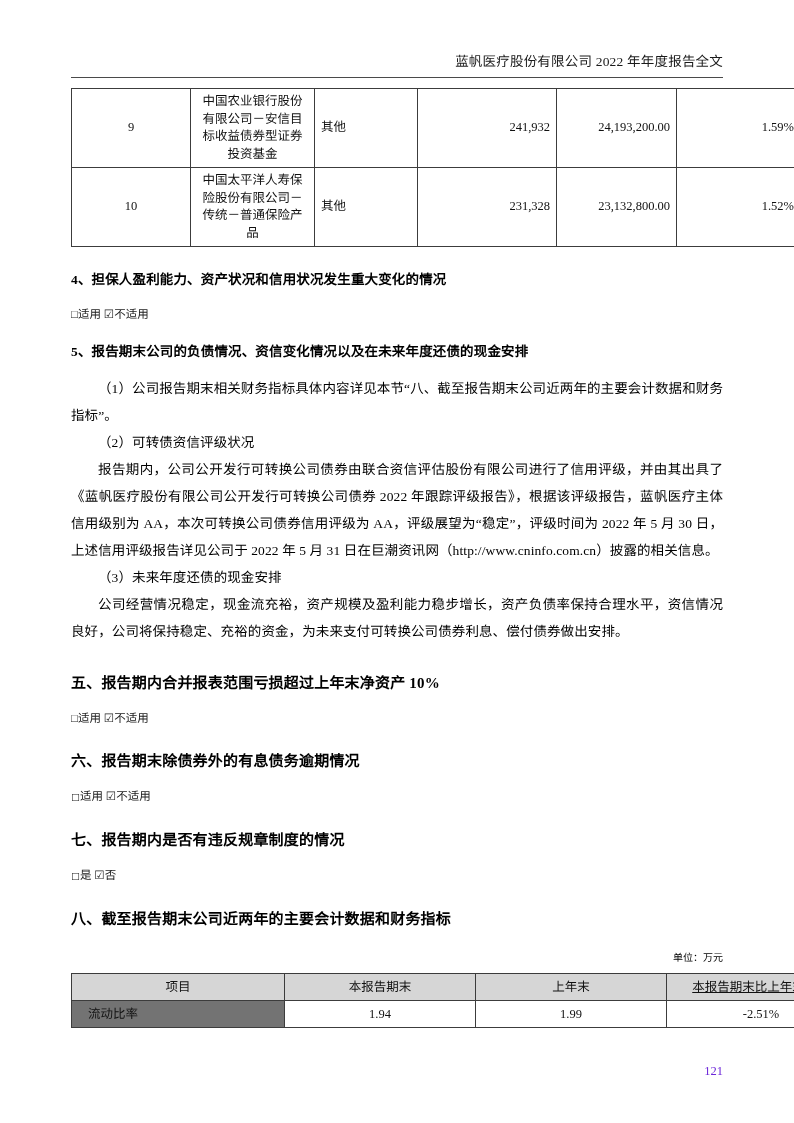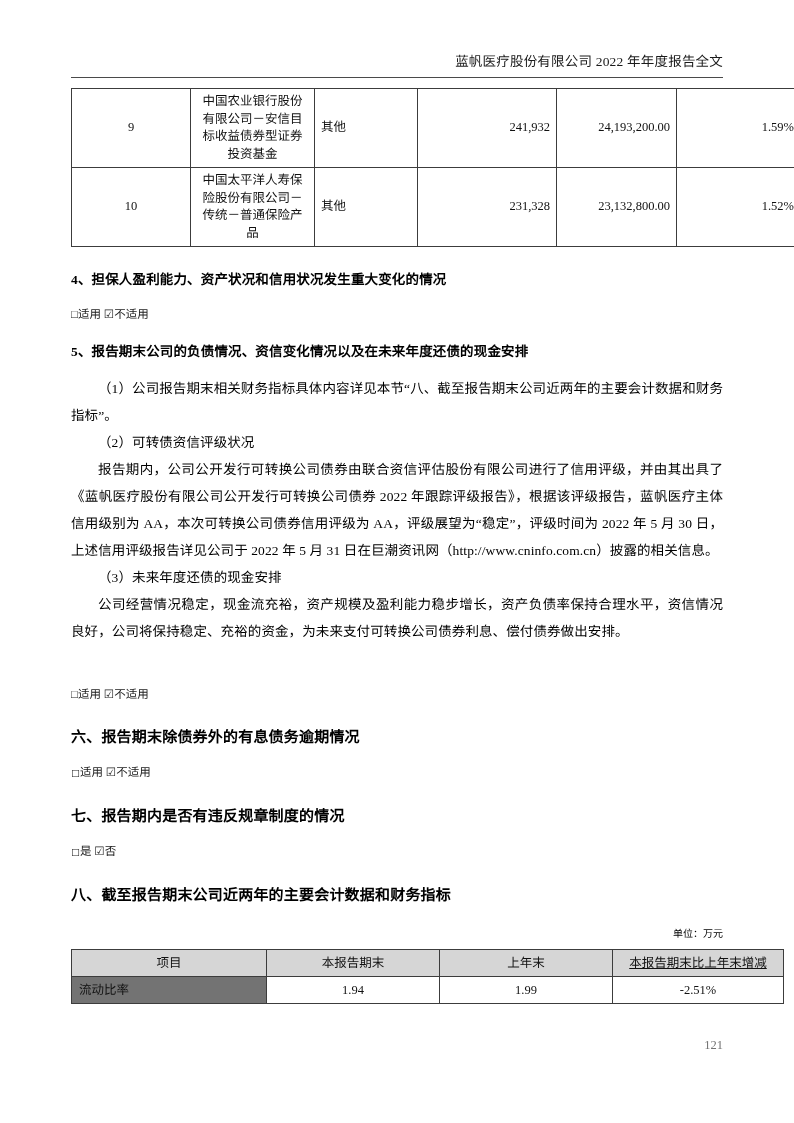--- a/index.html
+++ b/index.html
@@ -114,40 +114,40 @@
   
   table.fin {
     border-collapse: collapse;
     width: 652px;
     table-layout: fixed;
     font-size: 12.5px;
     color: #111;
   }
   table.fin th, table.fin td {
     border: 1px solid #3c3c3c;
-    padding: 4px 7px;
+    padding: 4px 16px;
     line-height: 18px;
     font-weight: normal;
     vertical-align: middle;
   }
   table.fin thead th { background: #d6d6d6; text-align: center; }
   table.fin tbody td.rowhead { background: #737373; text-align: left; }
   table.fin tbody td.val { text-align: center; }
   .f-item { width: 180px; }
   .f-cur  { width: 158px; }
   .f-prev { width: 158px; }
   .f-chg  { width: 156px; text-decoration: underline; }
 
   
   .page-number {
     position: absolute;
     right: 71px;
-    top: 1038px;
+    top: 1064px;
     font-size: 12.5px;
-    color: #737373;
+    color: #6d28d9;
   }
 
   
   .gap-18 { height: 18px; }
   .gap-14 { height: 14px; }
   .gap-12 { height: 12px; }
   .gap-22 { height: 22px; }
   .gap-26 { height: 26px; }
   .gap-6  { height: 6px; }
 </style>
@@ -193,20 +193,21 @@
     <h3 class="h-sub">5、报告期末公司的负债情况、资信变化情况以及在未来年度还债的现金安排</h3>
     <div class="gap-12"></div>
     <p class="body indent">（1）公司报告期末相关财务指标具体内容详见本节“八、截至报告期末公司近两年的主要会计数据和财务指标”。</p>
     <p class="body indent">（2）可转债资信评级状况</p>
     <p class="body indent">报告期内，公司公开发行可转换公司债券由联合资信评估股份有限公司进行了信用评级，并由其出具了《蓝帆医疗股份有限公司公开发行可转换公司债券 2022 年跟踪评级报告》，根据该评级报告，蓝帆医疗主体信用级别为 AA，本次可转换公司债券信用评级为 AA，评级展望为“稳定”，评级时间为 2022 年 5 月 30 日，上述信用评级报告详见公司于 2022 年 5 月 31 日在巨潮资讯网（http://www.cninfo.com.cn）披露的相关信息。</p>
     <p class="body indent">（3）未来年度还债的现金安排</p>
     <p class="body indent">公司经营情况稳定，现金流充裕，资产规模及盈利能力稳步增长，资产负债率保持合理水平，资信情况良好，公司将保持稳定、充裕的资金，为未来支付可转换公司债券利息、偿付债券做出安排。</p>
 
     <div class="gap-26"></div>
 
+    <h2 class="h-main">五、报告期内合并报表范围亏损超过上年末净资产 10%</h2>
     <div class="gap-14"></div>
     <p class="applic">□适用 ☑不适用</p>
 
     <div class="gap-22"></div>
 
     <h2 class="h-main">六、报告期末除债券外的有息债务逾期情况</h2>
     <div class="gap-14"></div>
     <p class="applic"><span class="cbx-sm">□</span><span>适用 ☑不适用</span></p>
 
     <div class="gap-22"></div>

